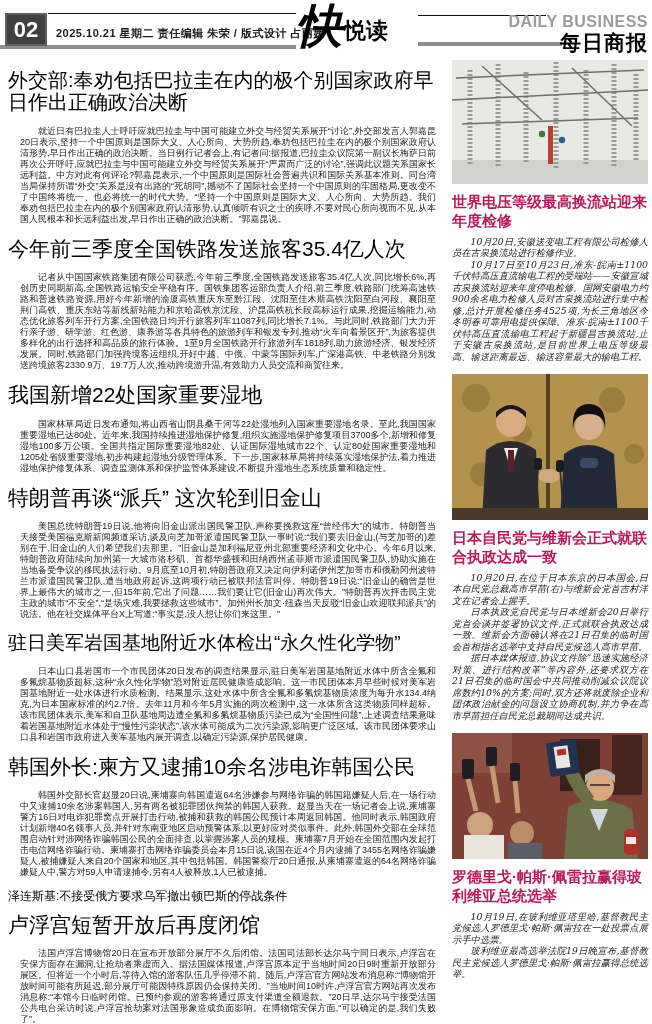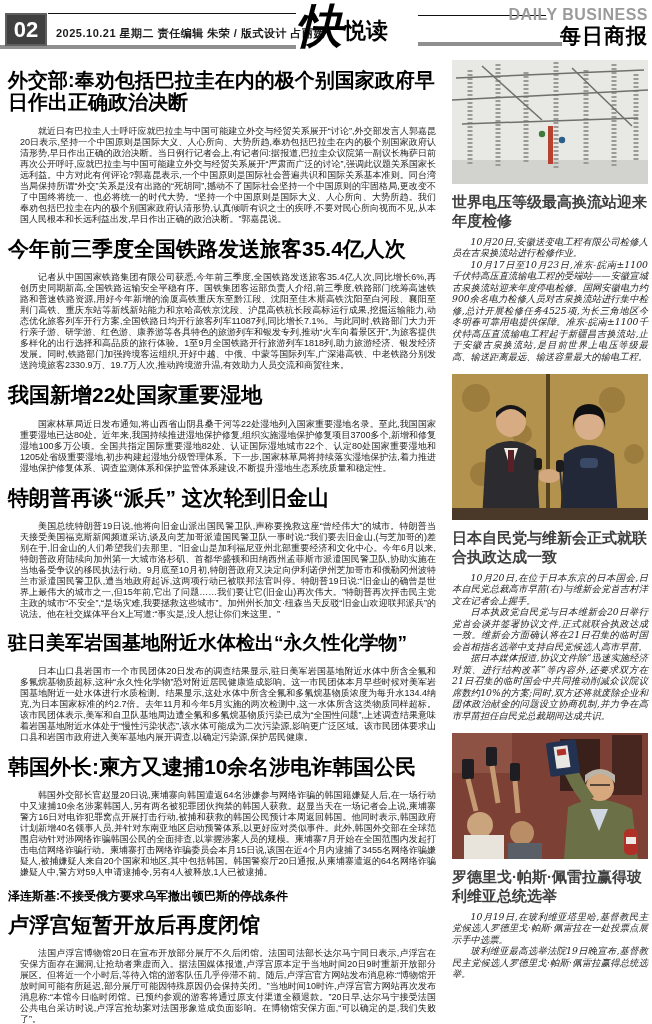--- a/index.html
+++ b/index.html
@@ -21,46 +21,46 @@
   .dateline {
     position:absolute; left:56px; top:26px; font-size:11px; font-weight:bold;
     letter-spacing:.5px; color:#1a1a1a; white-space:nowrap;
   }
   .logo { position:absolute; left:296px; top:2px; width:120px; display:flex; align-items:flex-end; }
   .logo-kuai {
     font-family:"DejaVu Serif", serif; font-weight:bold; font-style:italic;
     font-size:46px; line-height:48px; color:#000;
   }
   .logo-yuedu { font-weight:bold; font-size:22px; line-height:26px; margin:0 0 6px 2px; color:#000; }
-  .masthead { position:absolute; right:4px; top:6px; text-align:right; }
+  .masthead { position:absolute; right:4px; top:13px; text-align:right; }
   .mast-en { font-weight:bold; font-size:16px; letter-spacing:0.5px; color:#9b9b9b; line-height:18px; }
   .mast-cn { font-weight:bold; font-size:21px; color:#000; line-height:24px; letter-spacing:1px; }
 
   
   .content { display:flex; padding:2px 4px 0 8px; }
   .maincol { width:440px; }
   .aside   { width:196px; margin-left:4px; }
 
   
   .article h2 {
-    margin:9px 0 3px; font-size:21px; line-height:1.12; font-weight:bold;
+    margin:9px 0 3px; font-size:21px; line-height:1.12; font-weight:normal;
     color:#000; letter-spacing:0;
   }
   .article h2.fs20 { font-size:20px; }
   .article h2.fs19 { font-size:19px; }
   .article h2.fs18 { font-size:12px; }
   .article p {
     margin:12px; text-indent:2em; text-align:justify; font-size:9px; line-height:11px; color:#1d1d1d;
   }
   .credit { text-align:right; font-size:9px; line-height:11px; font-weight:bold; margin-top:-11px; color:#1d1d1d; }
 
   
   .sb-item { margin:0 0 12px; }
   .sb-item .photo { width:100%; overflow:hidden; line-height:0; }
-  .sb-item h3 { margin:9px 0 5px; font-size:15px; line-height:1.25; font-weight:bold; color:#404040; }
+  .sb-item h3 { margin:9px 0 5px; font-size:15px; line-height:1.25; font-weight:bold; color:#be185d; }
   .sb-item p {
     margin:0; text-indent:2em; text-align:justify;
     font-family:"DejaVu Serif", serif; font-style:italic;
     font-size:9.3px; line-height:11.5px; color:#222;
   }
 </style>
 </head>
 <body>
 
 <div class="page">

